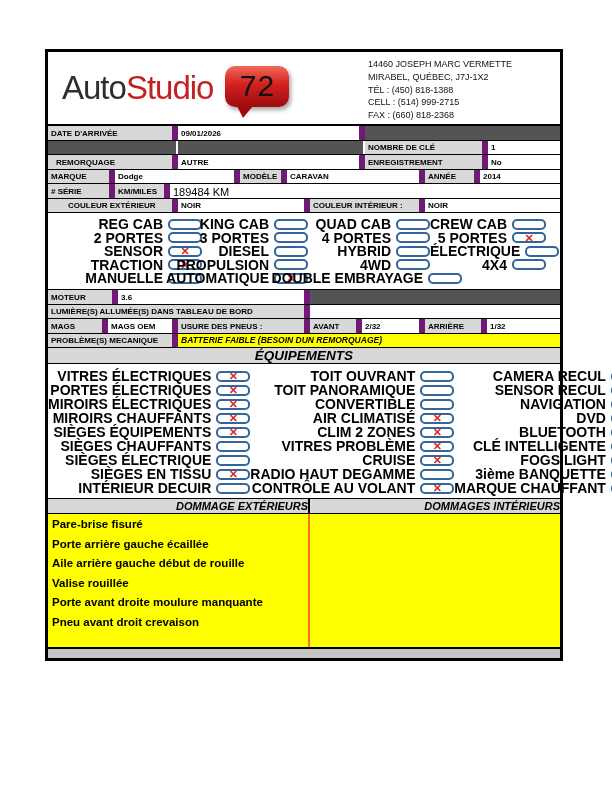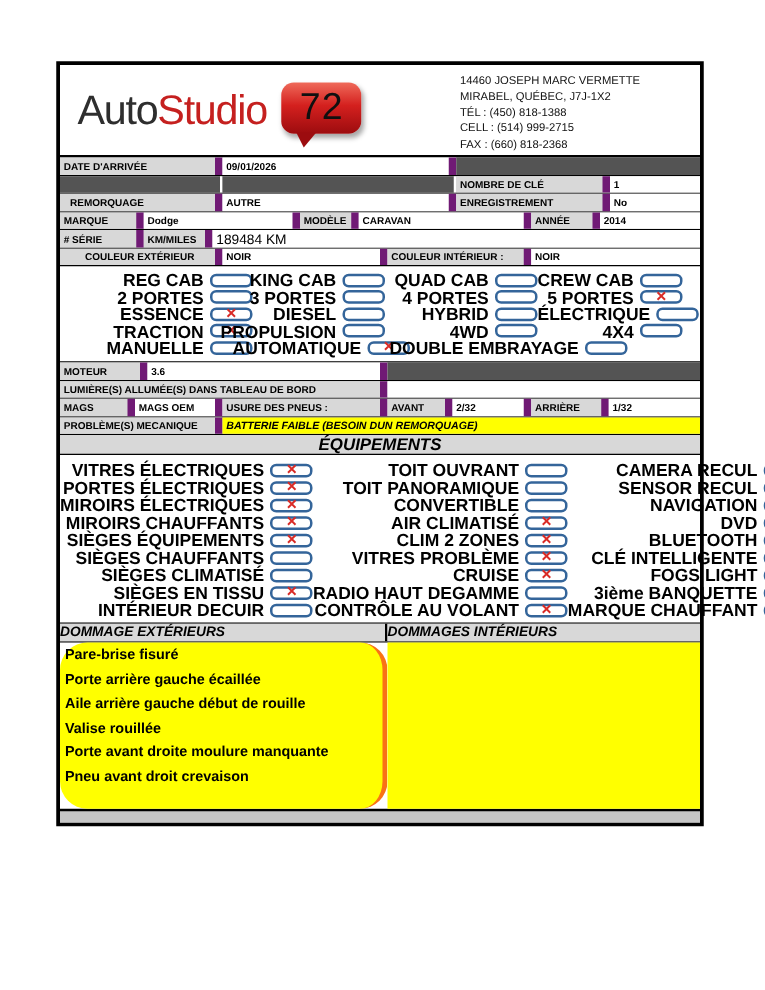--- a/index.html
+++ b/index.html
@@ -33,21 +33,21 @@
   .d { background:#545454; border-right:2px solid #fff; }
   .d:last-child { border-right:none; }
   .y { background:#ffff00; font-size:8.5px;font-style:italic; }
   .serial { font-size:13px; text-align:right; line-height:12px; letter-spacing:0.3px; padding-right:3px; }
   .km { font-size:11px; font-weight:400; line-height:12px; }
 
   
   .cab-box { height:77px; border-bottom:1px solid #000; flex:0 0 auto;
              display:flex; flex-direction:column; justify-content:space-evenly; padding:4px 14px 4px 6px; }
   .cab-row { display:grid; grid-template-columns:148px 106px 122px 1fr; }
-  .cab-row.wide3 { grid-template-columns:148px 106px 154px 1fr;gap:20px; }
+  .cab-row.wide3 { grid-template-columns:148px 106px 154px 1fr; }
   .opt-cell { display:flex; align-items:center; justify-content:flex-end; height:13px; }
   .opt-label { font-size:14px; font-weight:600; white-space:nowrap; }
 
   
   .cb { flex:0 0 auto; width:34px; height:11px; margin-left:5px; background:#fff;
         border:2px solid #34659a; border-radius:5px; display:flex; align-items:center;
         justify-content:center; overflow:visible; }
   .xmark { color:#d92b26; font-size:11px; font-weight:bold; line-height:0; }
 
   
@@ -57,27 +57,27 @@
   
   .equip-box { height:135px; border-bottom:1px solid #000; flex:0 0 auto; display:flex; padding:5px 14px 2px 0; }
   .equip-col { display:flex; flex-direction:column; }
   .equip-col:nth-child(1) { flex:0 0 196px; }
   .equip-col:nth-child(2) { flex:0 0 158px; }
   .equip-col:nth-child(3) { flex:1; }
   .equip-row { display:flex; align-items:center; justify-content:flex-end; height:14px; }
 
   
   .dmg-hdr { display:flex; height:15px; border-bottom:1px solid #000; flex:0 0 auto; }
-  .dmg-hdr .dh { background:#d8d8d8; text-align:left; font-weight:bold; font-style:italic;
+  .dmg-hdr .dh { background:#d8d8d8; text-align:right; font-weight:bold; font-style:italic;
                  font-size:11px; line-height:14px; }
   .dh.left { flex:0 0 262px; border-right:2px solid #000; }
   .dh.right { flex:1; }
   .ywrap { display:flex; height:134px; flex:0 0 auto; border-bottom:1px solid #000; }
   .ybox { background:#ffff00; padding:1px 4px; }
-  .ybox.left { flex:0 0 262px; border-right:4px solid #f97316;border-radius:22px; }
+  .ybox.left { flex:0 0 262px; border-right:2px solid #f97316; }
   .ybox.right { flex:1; }
   .dmg-line { font-size:11.5px; font-weight:bold; line-height:19.5px; color:#000; white-space:nowrap; }
 
   .bottom-bar { flex:1; background:#c6c6c6; border-top:1px solid #000; }
 </style>
 </head>
 <body>
 
 <div class="page">
   <div class="form">
@@ -175,21 +175,21 @@
           </div>
           <div class="opt-cell">
             <span class="opt-label">5 PORTES</span>
             <span class="cb" title="5 PORTES">
               <span class="xmark">✕</span>
             </span>
           </div>
         </div>
         <div class="cab-row">
           <div class="opt-cell">
-            <span class="opt-label">ESSENCE</span>
+            <span class="opt-label">SENSOR</span>
             <span class="cb" title="ESSENCE">
               <span class="xmark">✕</span>
             </span>
           </div>
           <div class="opt-cell">
             <span class="opt-label">DIESEL</span>
             <span class="cb" title="DIESEL"></span>
           </div>
           <div class="opt-cell">
             <span class="opt-label">HYBRID</span>
@@ -296,21 +296,21 @@
             <span class="opt-label">SIÈGES ÉQUIPEMENTS</span>
             <span class="cb" title="SIÈGES ÉLECTRIQUES">
               <span class="xmark">✕</span>
             </span>
           </div>
           <div class="equip-row">
             <span class="opt-label">SIÈGES CHAUFFANTS</span>
             <span class="cb" title="SIÈGES CHAUFFANTS"></span>
           </div>
           <div class="equip-row">
-            <span class="opt-label">SIÈGES CLIMATISÉ</span>
+            <span class="opt-label">SIÈGES ÉLECTRIQUE</span>
             <span class="cb" title="SIÈGES CLIMATISÉ"></span>
           </div>
           <div class="equip-row">
             <span class="opt-label">SIÈGES EN TISSU</span>
             <span class="cb" title="SIÈGES EN TISSU">
               <span class="xmark">✕</span>
             </span>
           </div>
           <div class="equip-row">
             <span class="opt-label">INTÉRIEUR DECUIR</span>

